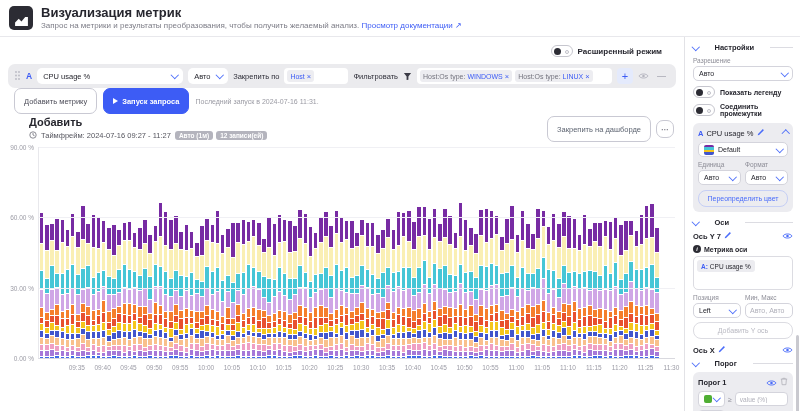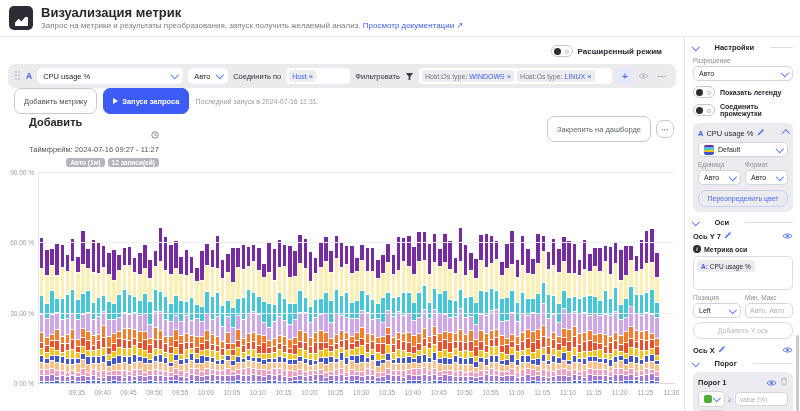--- a/index.html
+++ b/index.html
@@ -49,21 +49,21 @@
   
   .row3{display:flex;align-items:center;gap:6px;margin:5px 14px 0;height:16px;}
   .btn{height:16px;border:1px solid #c9c9d3;border-radius:7px;background:#fff;display:flex;align-items:center;
        justify-content:center;padding:12px 9px;font-size:7.5px;color:#4c4c58;box-sizing:border-box;cursor:pointer;}
   .btn.primary{background:#3d5cf5;border-color:#3d5cf5;color:#fff;gap:4px;font-weight:bold;}
   .play{width:0;height:0;border-left:5px solid #fff;border-top:3.5px solid transparent;border-bottom:3.5px solid transparent;}
   .lastrun{font-size:7px;color:#9a9aa3;}
   
   .rhead{display:flex;align-items:flex-start;margin:7px 10px 0 29px;}
   .rtitle{font-size:11px;font-weight:bold;}
-  .rsub{display:flex;align-items:flex-end;gap:4px;margin-top:3px;font-size:7.5px;color:#55555e;flex-direction:column;}
+  .rsub{display:flex;align-items:flex-start;gap:4px;margin-top:3px;font-size:7.5px;color:#55555e;}
   .badge{background:#b4b4bd;color:#fff;border-radius:3px;padding:1px 4px;font-size:6.5px;font-weight:bold;}
   .rbtns{margin-left:auto;display:flex;align-items:center;gap:5px;}
   .btn.pin{color:#5c6370;height:18px;border-radius:7px;}
   .btn.more{width:18px;height:18px;padding:0;color:#7a7a85;font-weight:bold;}
   
   .chart{position:relative;margin-top:3px;height:232px;}
   .plot{position:absolute;left:38px;top:2px;width:636px;height:211px;
         border-left:1px solid #e8e8ec;border-bottom:1px solid #d9d9df;box-sizing:content-box;}
   .grid{position:absolute;left:0;right:0;height:1px;background:#f0f0f4;}
   .bars{position:absolute;left:0;bottom:0;height:211px;display:flex;align-items:flex-end;}
@@ -119,21 +119,21 @@
 
   <div class="hdr">
     <div class="logo">
       <svg width="15" height="11" viewBox="0 0 16 12">
           <path d="M1 11 L1 7 5 3 8 6 12 1 15 1 15 11 Z" fill="#fff"></path>
         </svg>
     </div>
     <div>
       <div class="hT">Визуализация метрик</div>
       <div class="hS">
-        <span>Запрос на метрики и результаты преобразования, запуск получить желаемый анализ.</span>
+        <span>Запрос на метрики и результаты преобразования, чтобы получить желаемый анализ.</span>
         <a href="#">Просмотр документации</a>
         <span style="color:#3d5cf5;">↗</span>
       </div>
     </div>
   </div>
 
   <div class="main">
 
     <div class="row1">
       <div class="advanced">
@@ -155,21 +155,21 @@
       </span>
       <span class="letter">A</span>
       <div class="sel" style="width:146px;">
         <span>CPU usage %</span>
         <i class="cv"></i>
       </div>
       <div class="sel" style="width:40px;">
         <span>Авто</span>
         <i class="cv"></i>
       </div>
-      <span class="qlabel">Соединить по</span>
+      <span class="qlabel">Закрепить по</span>
       <div class="inp" style="width:64px;">
           <span class="chip">
             <span class="cvv">Host</span>
             <span class="x">×</span>
           </span>
         </div>
       <span class="qlabel">Фильтровать</span>
       <span>
         <svg width="9" height="9" viewBox="0 0 10 10">
             <path d="M1 1h8L6 5v3.5L4 9V5L1 1z" fill="#3c3c46"></path>

